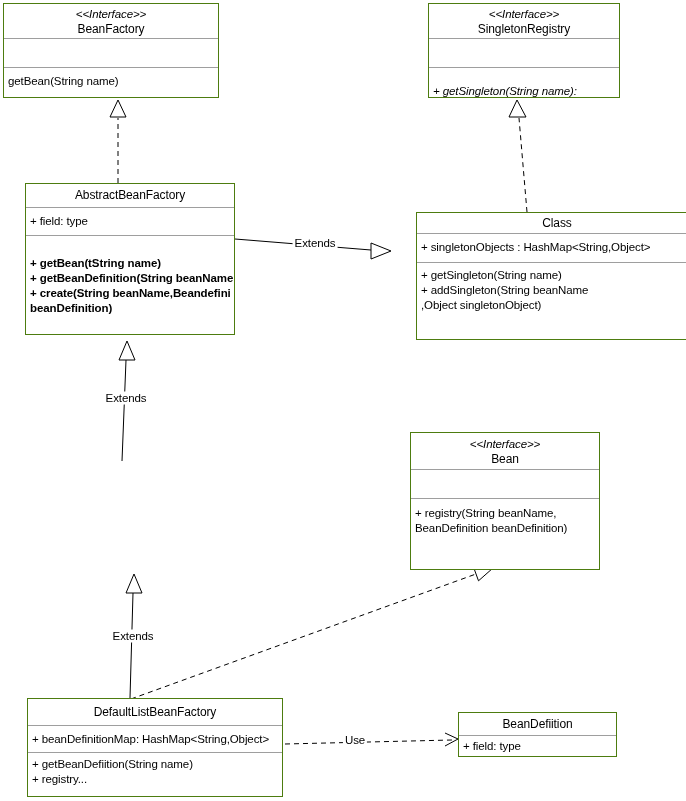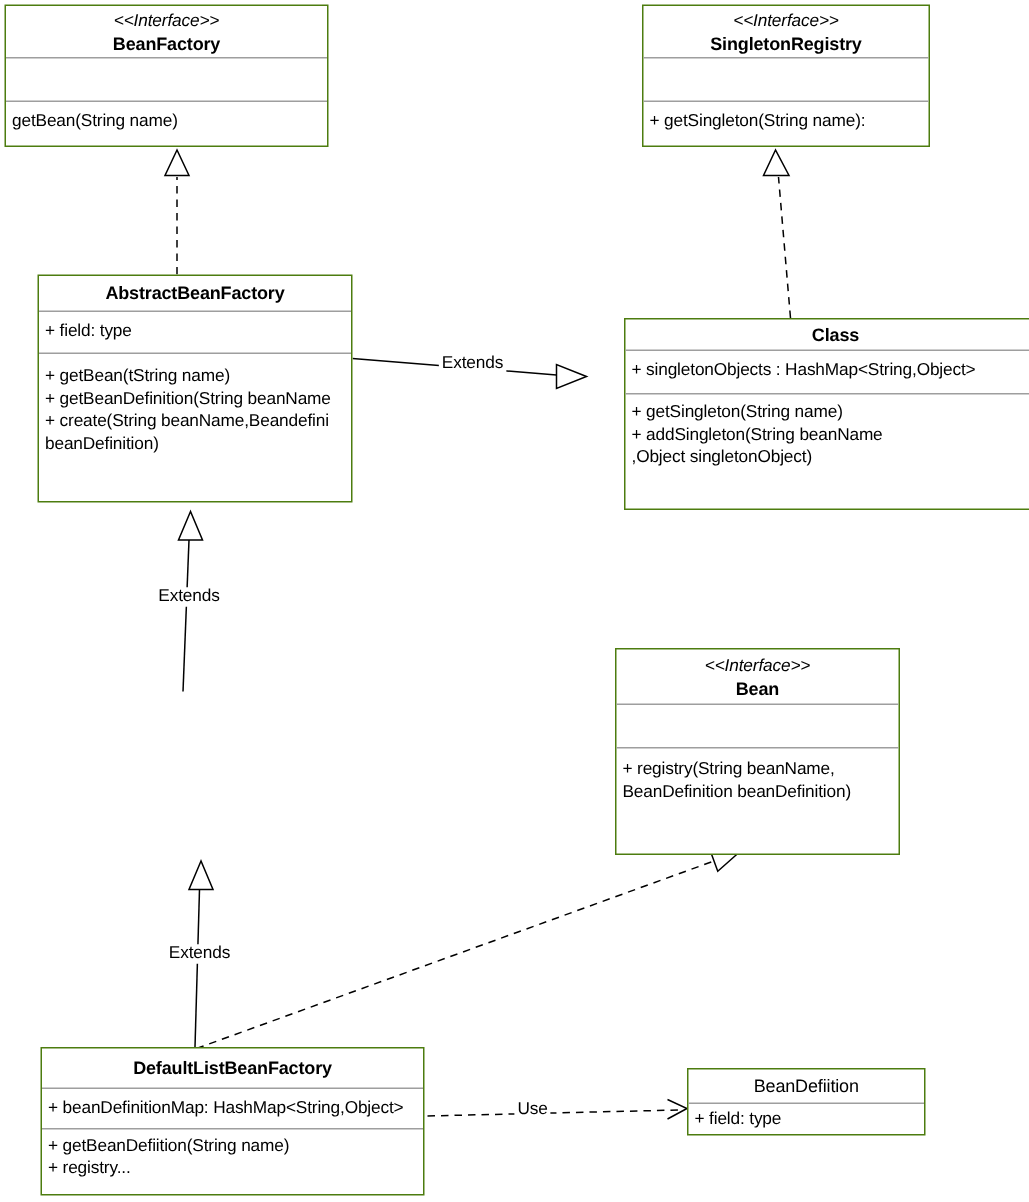--- a/index.html
+++ b/index.html
@@ -16,44 +16,44 @@
   #edges{position:absolute;left:0;top:0;width:686px;height:801px;pointer-events:none;}
   .ubox{
     position:absolute;
     background:#ffffff;
     border:1px solid #4d7c0f;
     box-sizing:border-box;
     display:flex;flex-direction:column;
   }
   .hdr{box-sizing:border-box;text-align:center;flex:0 0 auto;}
   .stereo{font-style:italic;line-height:15px;}
-  .ctitle{font-weight:bold;font-size:12px;line-height:15px;}
+  .ctitle{font-weight:normal;font-size:12px;line-height:15px;}
   .ctitle.plain{font-weight:normal;}
   .cmp{box-sizing:border-box;border-top:1px solid #9e9e9e;flex:0 0 auto;overflow:hidden;}
   .cmp.grow{flex:1 1 auto;}
   .line{white-space:nowrap;overflow:hidden;line-height:15px;padding:0 0 0 4px;}
   .elabel{
     position:absolute;transform:translate(-50%,-50%);
     background:#ffffff;padding:0 2px;line-height:13px;white-space:nowrap;
   }
   
   #bx-beanfactory{left:3px;top:3px;width:216px;height:95px;}
   #bx-beanfactory .hdr{height:34px;padding-top:3px;}
   #bx-beanfactory .cmp.c1{height:29px;}
   #bx-beanfactory .cmp.c2{padding-top:6px;}
 
   #bx-singletonregistry{left:428px;top:3px;width:192px;height:95px;}
   #bx-singletonregistry .hdr{height:34px;padding-top:3px;}
   #bx-singletonregistry .cmp.c1{height:29px;}
-  #bx-singletonregistry .cmp.c2{padding-top:6px;}
+  #bx-singletonregistry .cmp.c2{padding-top:16px;font-style:italic;}
 
   #bx-abstractbeanfactory{left:25px;top:183px;width:210px;height:152px;}
   #bx-abstractbeanfactory .hdr{height:23px;padding-top:4px;}
   #bx-abstractbeanfactory .cmp.c1{height:28px;padding-top:6px;}
-  #bx-abstractbeanfactory .cmp.c2{padding-top:8px;}
+  #bx-abstractbeanfactory .cmp.c2{padding-top:20px;font-weight:bold;}
 
   #bx-class{left:416px;top:212px;width:282px;height:128px;}
   #bx-class .hdr{height:20px;padding-top:3px;}
   #bx-class .cmp.c1{height:29px;padding-top:6px;}
   #bx-class .cmp.c2{padding-top:5px;}
 
   #bx-autowired{left:8px;top:461px;width:263px;height:111px;}
   #bx-autowired .hdr{height:44px;padding-top:6px;}
   #bx-autowired .cmp.c1{height:27px;}
   #bx-autowired .cmp.c2{padding-top:4px;}

